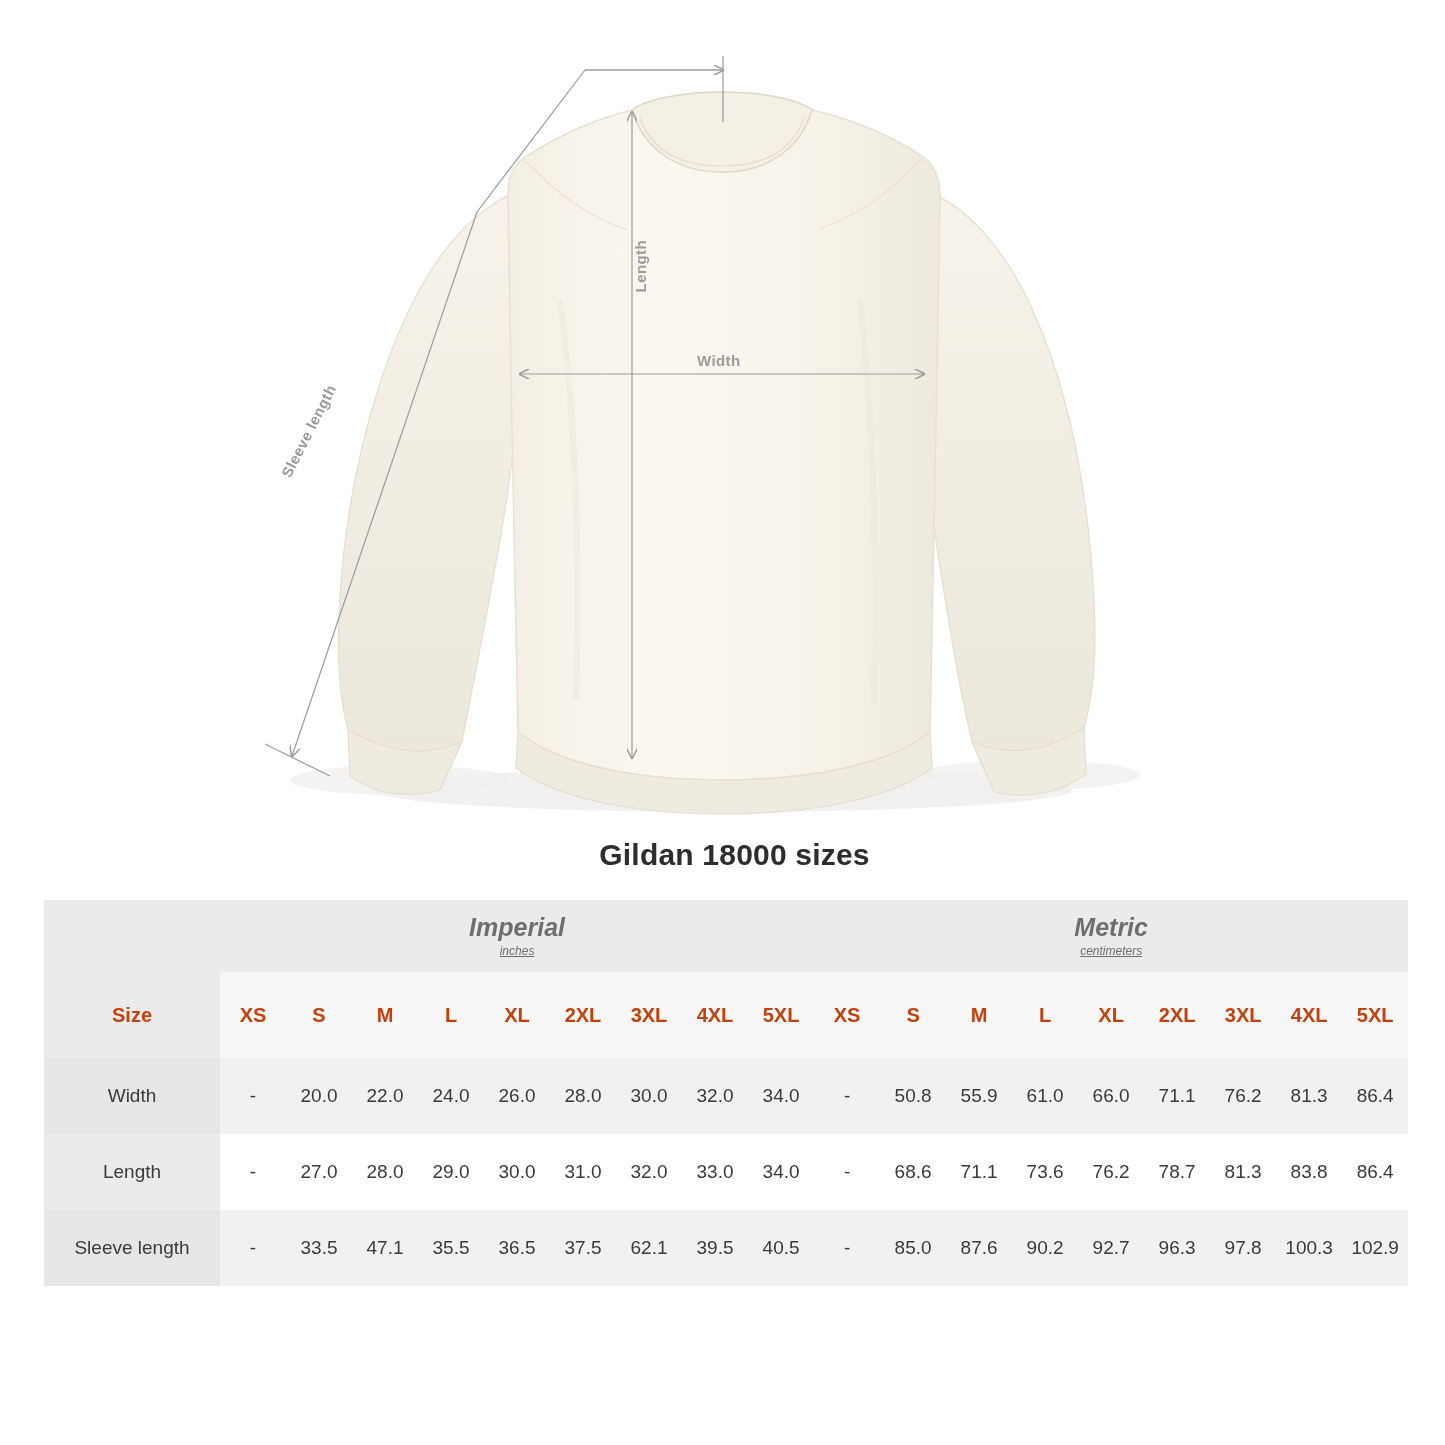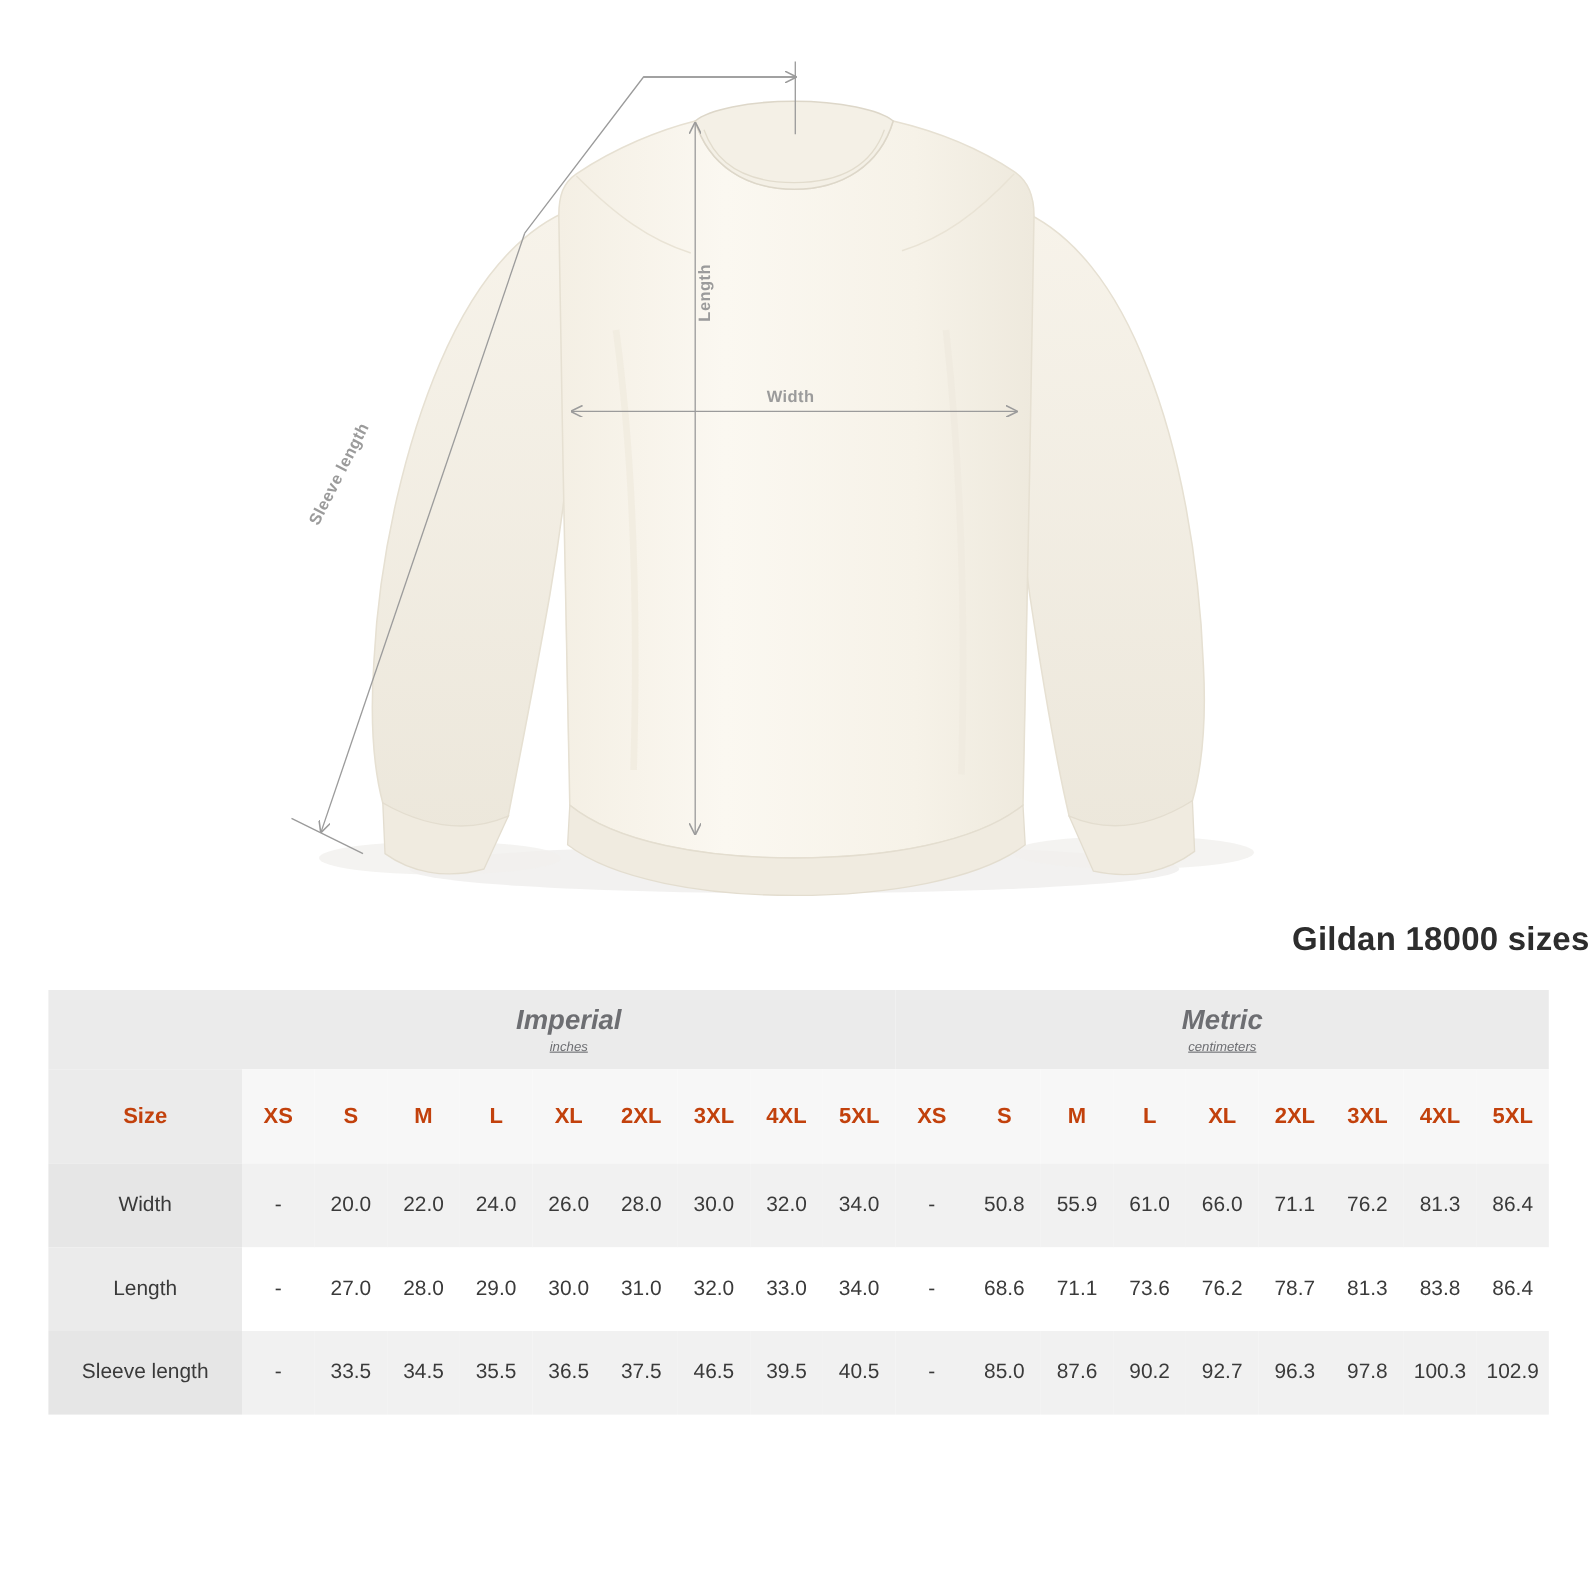--- a/index.html
+++ b/index.html
@@ -51,21 +51,21 @@
   .label-sleeve {
     left: 300px;
     top: 380px;
     writing-mode: vertical-rl;
     transform: rotate(180deg) rotate(27deg);
     transform-origin: center center;
   }
 
   
   .title-block {
-    text-align: right;
+    text-align: center;
     margin-top: 8px;
     margin-left: 24px;
   }
   .chart-title {
     font-size: 30px;
     font-weight: bold;
     color: #2d2d2d;
     letter-spacing: 0.2px;
   }
   .chart-note {
@@ -324,25 +324,25 @@
           <td>78.7</td>
           <td>81.3</td>
           <td>83.8</td>
           <td>86.4</td>
         </tr>
 
         <tr class="data-row alt">
           <td class="rowlabel">Sleeve length</td>
           <td>-</td>
           <td>33.5</td>
-          <td>34.5</td>
+          <td>47.1</td>
           <td>35.5</td>
           <td>36.5</td>
           <td>37.5</td>
-          <td>46.5</td>
+          <td>62.1</td>
           <td>39.5</td>
           <td>40.5</td>
           <td>-</td>
           <td>85.0</td>
           <td>87.6</td>
           <td>90.2</td>
           <td>92.7</td>
           <td>96.3</td>
           <td>97.8</td>
           <td>100.3</td>

